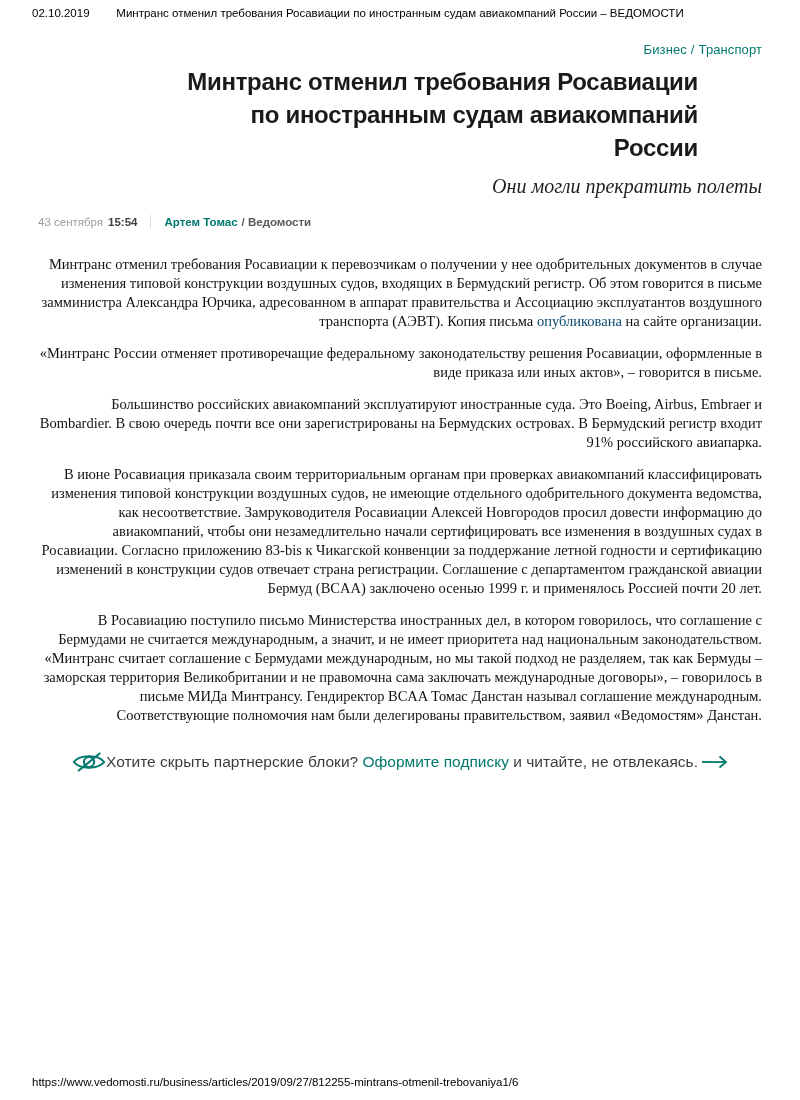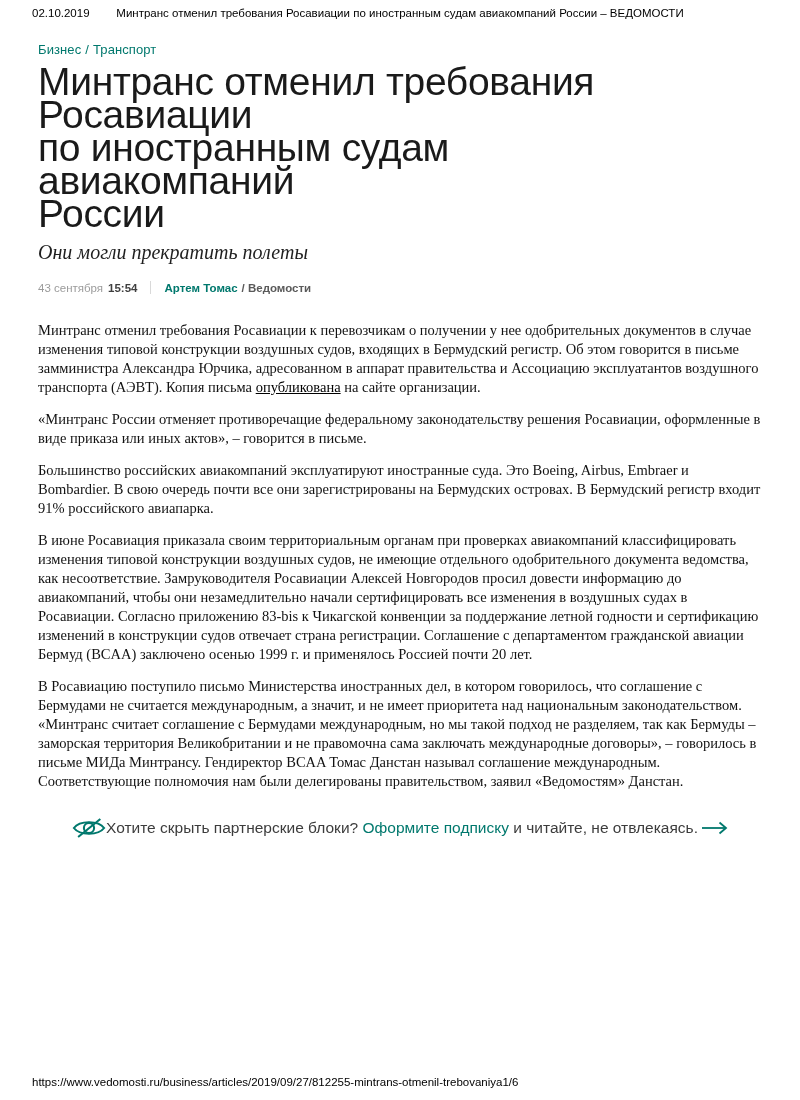--- a/index.html
+++ b/index.html
@@ -33,39 +33,40 @@
   .ph-date {
     position: absolute;
     left: 0; top: 0;
   }
 
   
   .content {
     position: absolute;
     top: 42px; left: 38px;
     width: 724px;
+    text-align: right;
   }
   .breadcrumb {
     font-size: 13px;
     color: #00786D;
     letter-spacing: 0.1px;
   }
   .breadcrumb a {
     color: #00786D;
     text-decoration: none;
     cursor: pointer;
   }
   .breadcrumb .sep { margin: 0 4px; }
 
   .headline {
     margin: 8px 0 0 0;
     max-width: 660px;
-    font-size: 39px;
+    font-size: 24px;
     line-height: 33px;
-    font-weight: 400;
+    font-weight: 700;
     letter-spacing: -0.3px;
     color: #1a1a1a;
     white-space: pre-line;
   }
   .subtitle {
     margin: 11px 0 0 0;
     font-family: "Liberation Serif", serif;
     font-style: italic;
     font-weight: 400;
     font-size: 20px;
@@ -96,22 +97,21 @@
 
   .body-text {
     margin-top: 27px;
     font-family: "Liberation Serif", serif;
     font-size: 14.5px;
     line-height: 19px;
     color: #121212;
   }
   .body-text p { margin: 0 0 13px 0; }
   .text-link {
-    color: #000000;
-    text-decoration: underline;
+    color: #0c4a6e;
     cursor: pointer;
   }
 
   
   .promo {
     margin-top: 24px;
     display: flex;
     align-items: center;
     justify-content: center;
     font-size: 15.5px;

